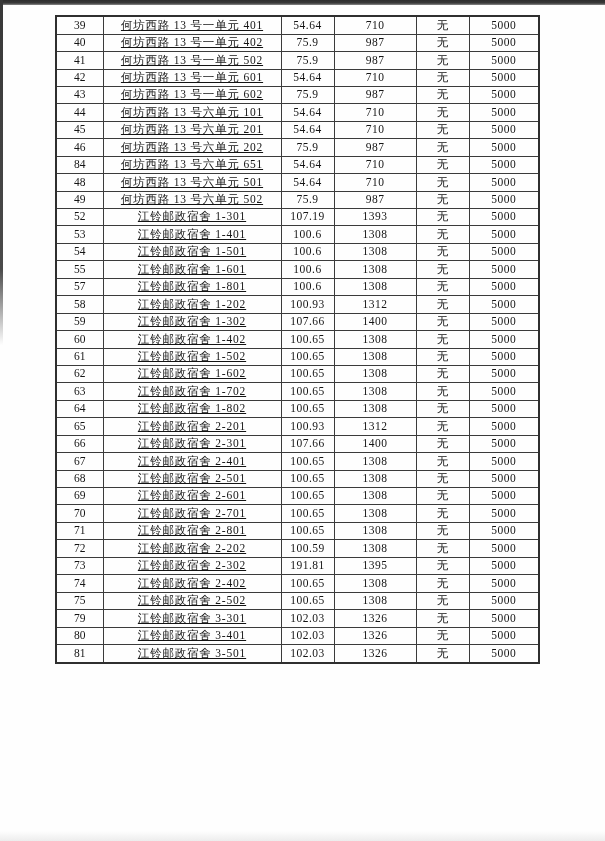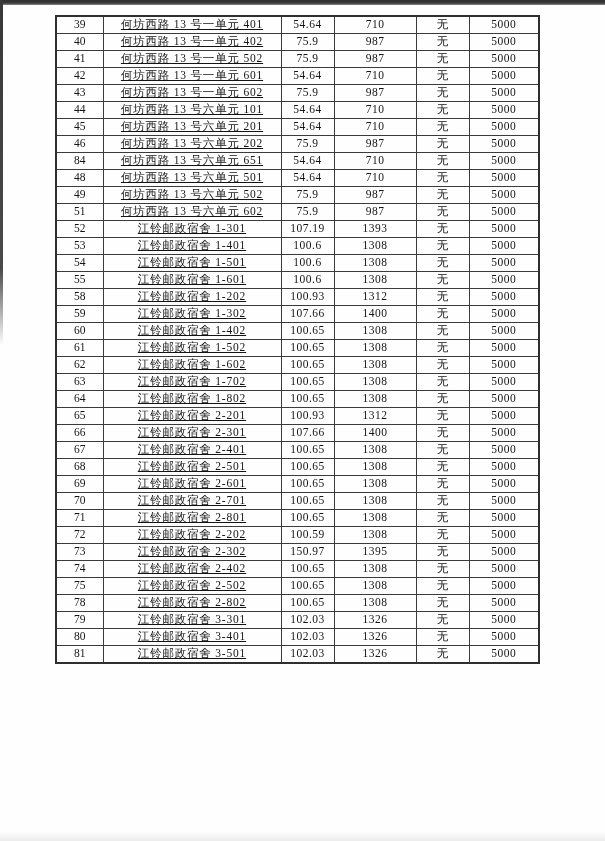--- a/index.html
+++ b/index.html
@@ -177,28 +177,20 @@
   <tr>
     <td class="cell-num">49</td>
     <td class="cell-addr">何坊西路 13 号六单元 502</td>
     <td class="cell-area">75.9</td>
     <td class="cell-rent">987</td>
     <td class="cell-remark">无</td>
     <td class="cell-deposit">5000</td>
   </tr>
 
 
-  <tr>
-    <td class="cell-num">51</td>
-    <td class="cell-addr">何坊西路 13 号六单元 602</td>
-    <td class="cell-area">75.9</td>
-    <td class="cell-rent">987</td>
-    <td class="cell-remark">无</td>
-    <td class="cell-deposit">5000</td>
-  </tr>
 
   <tr>
     <td class="cell-num">52</td>
     <td class="cell-addr">江铃邮政宿舍 1-301</td>
     <td class="cell-area">107.19</td>
     <td class="cell-rent">1393</td>
     <td class="cell-remark">无</td>
     <td class="cell-deposit">5000</td>
   </tr>
 
@@ -223,20 +215,28 @@
   <tr>
     <td class="cell-num">55</td>
     <td class="cell-addr">江铃邮政宿舍 1-601</td>
     <td class="cell-area">100.6</td>
     <td class="cell-rent">1308</td>
     <td class="cell-remark">无</td>
     <td class="cell-deposit">5000</td>
   </tr>
 
 
+  <tr>
+    <td class="cell-num">57</td>
+    <td class="cell-addr">江铃邮政宿舍 1-801</td>
+    <td class="cell-area">100.6</td>
+    <td class="cell-rent">1308</td>
+    <td class="cell-remark">无</td>
+    <td class="cell-deposit">5000</td>
+  </tr>
 
   <tr>
     <td class="cell-num">58</td>
     <td class="cell-addr">江铃邮政宿舍 1-202</td>
     <td class="cell-area">100.93</td>
     <td class="cell-rent">1312</td>
     <td class="cell-remark">无</td>
     <td class="cell-deposit">5000</td>
   </tr>
 
@@ -362,21 +362,21 @@
     <td class="cell-addr">江铃邮政宿舍 2-202</td>
     <td class="cell-area">100.59</td>
     <td class="cell-rent">1308</td>
     <td class="cell-remark">无</td>
     <td class="cell-deposit">5000</td>
   </tr>
 
   <tr>
     <td class="cell-num">73</td>
     <td class="cell-addr">江铃邮政宿舍 2-302</td>
-    <td class="cell-area">150.97</td>
+    <td class="cell-area">191.81</td>
     <td class="cell-rent">1395</td>
     <td class="cell-remark">无</td>
     <td class="cell-deposit">5000</td>
   </tr>
 
   <tr>
     <td class="cell-num">74</td>
     <td class="cell-addr">江铃邮政宿舍 2-402</td>
     <td class="cell-area">100.65</td>
     <td class="cell-rent">1308</td>
@@ -388,28 +388,20 @@
     <td class="cell-num">75</td>
     <td class="cell-addr">江铃邮政宿舍 2-502</td>
     <td class="cell-area">100.65</td>
     <td class="cell-rent">1308</td>
     <td class="cell-remark">无</td>
     <td class="cell-deposit">5000</td>
   </tr>
 
 
 
-  <tr>
-    <td class="cell-num">78</td>
-    <td class="cell-addr">江铃邮政宿舍 2-802</td>
-    <td class="cell-area">100.65</td>
-    <td class="cell-rent">1308</td>
-    <td class="cell-remark">无</td>
-    <td class="cell-deposit">5000</td>
-  </tr>
 
   <tr>
     <td class="cell-num">79</td>
     <td class="cell-addr">江铃邮政宿舍 3-301</td>
     <td class="cell-area">102.03</td>
     <td class="cell-rent">1326</td>
     <td class="cell-remark">无</td>
     <td class="cell-deposit">5000</td>
   </tr>
 

